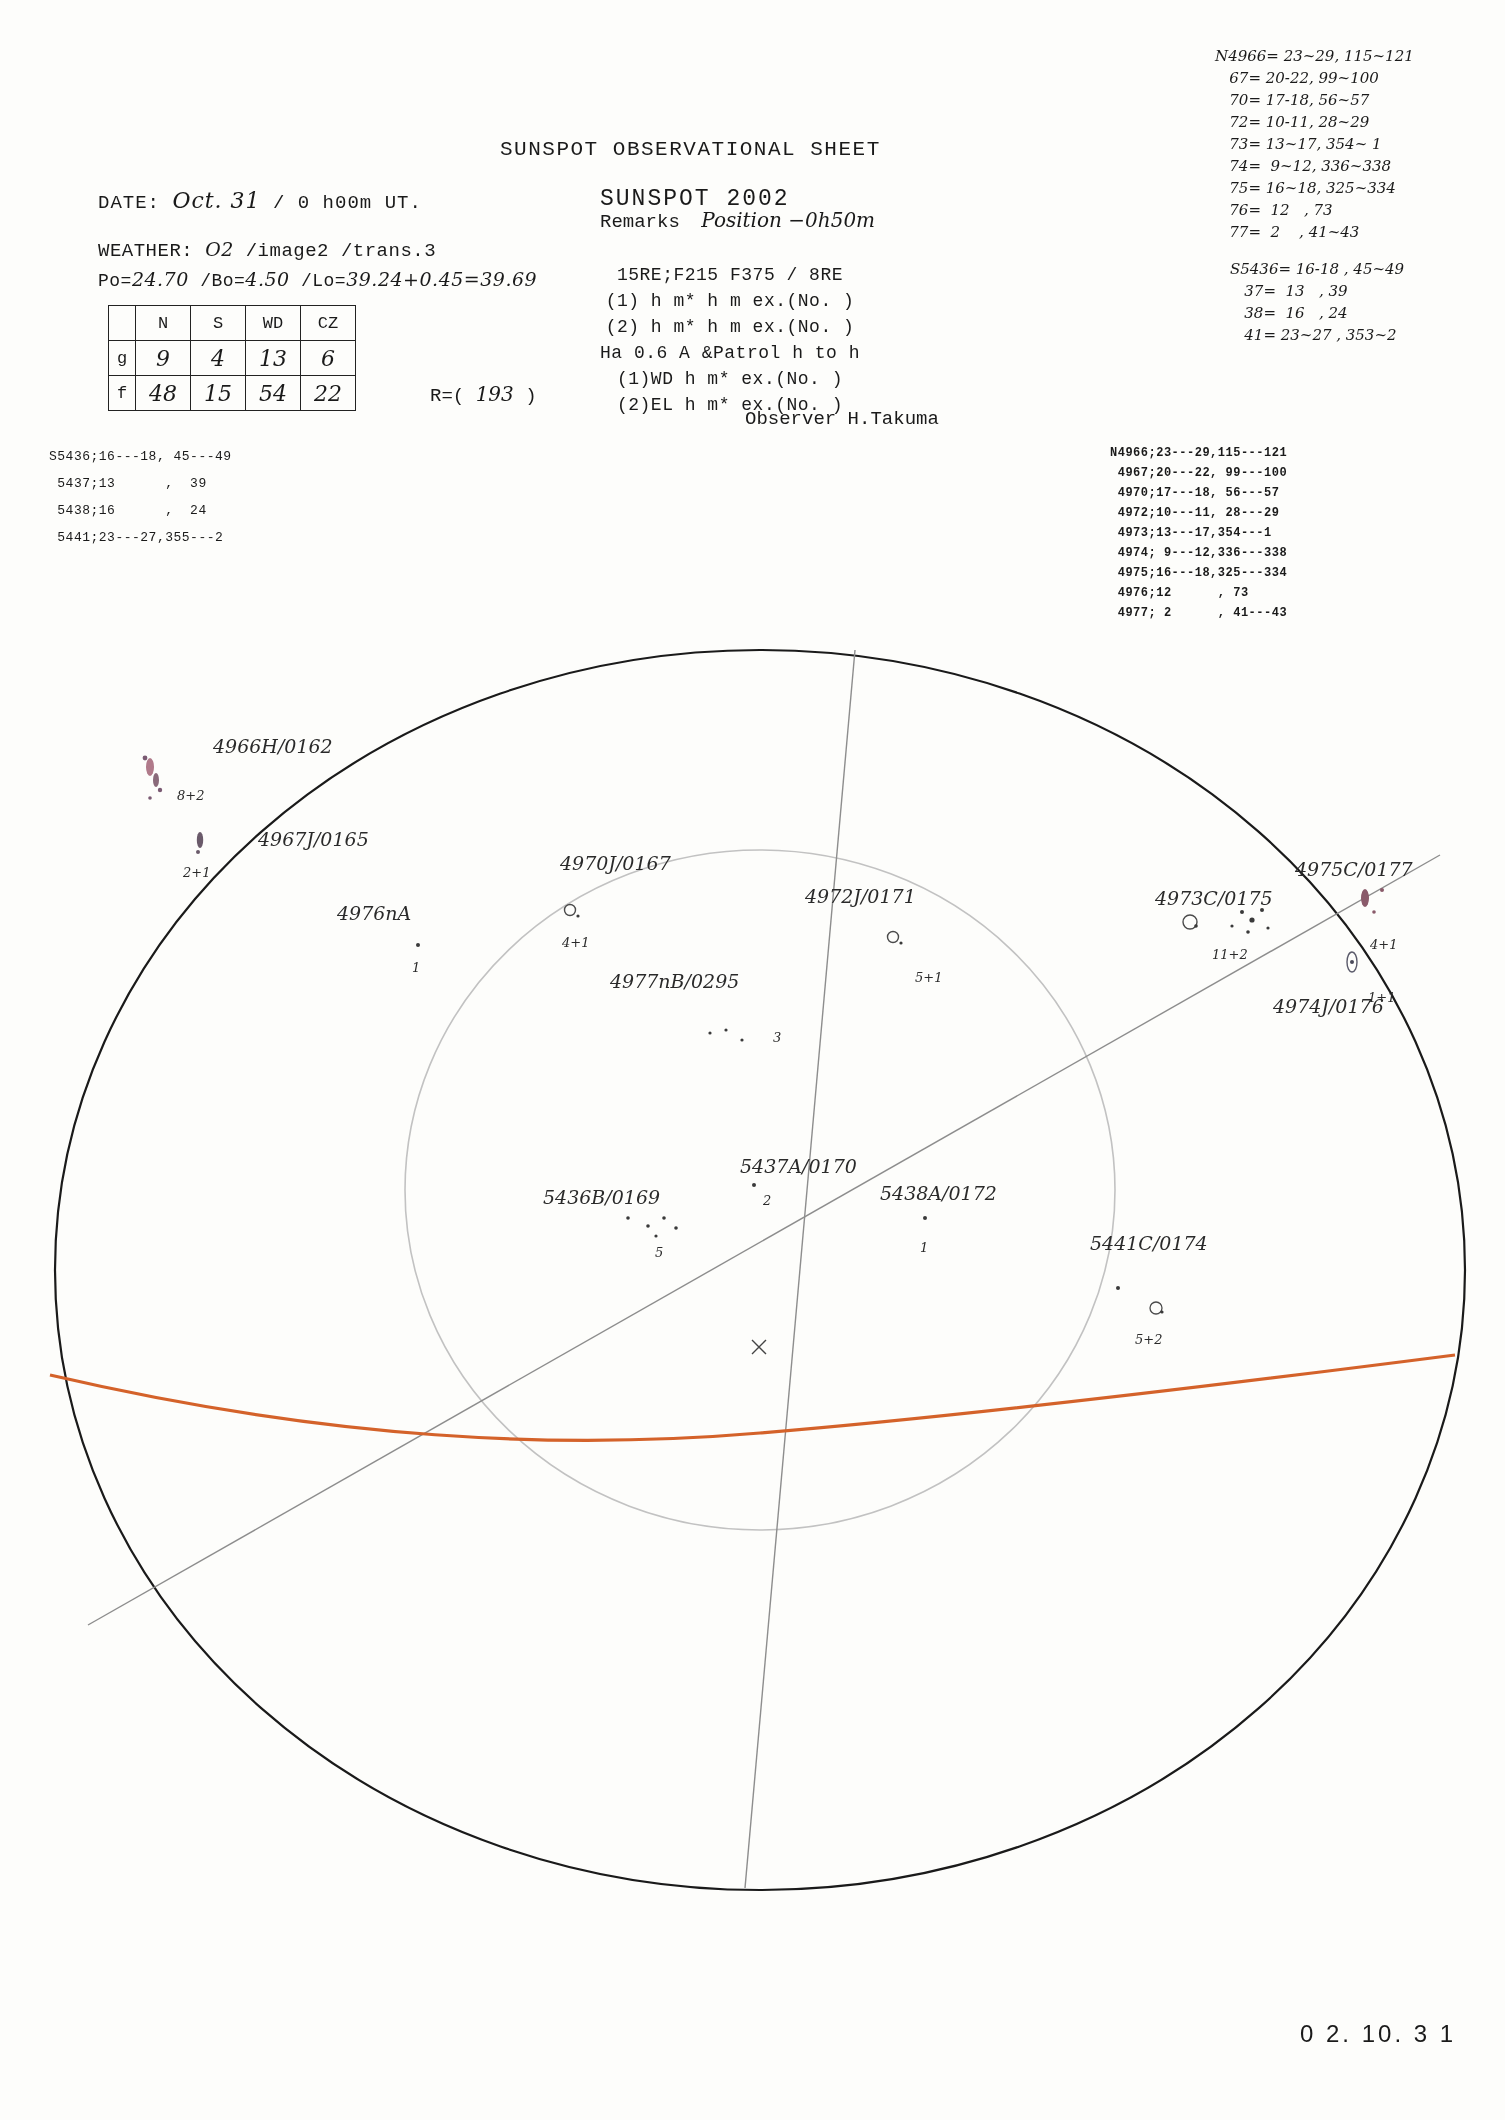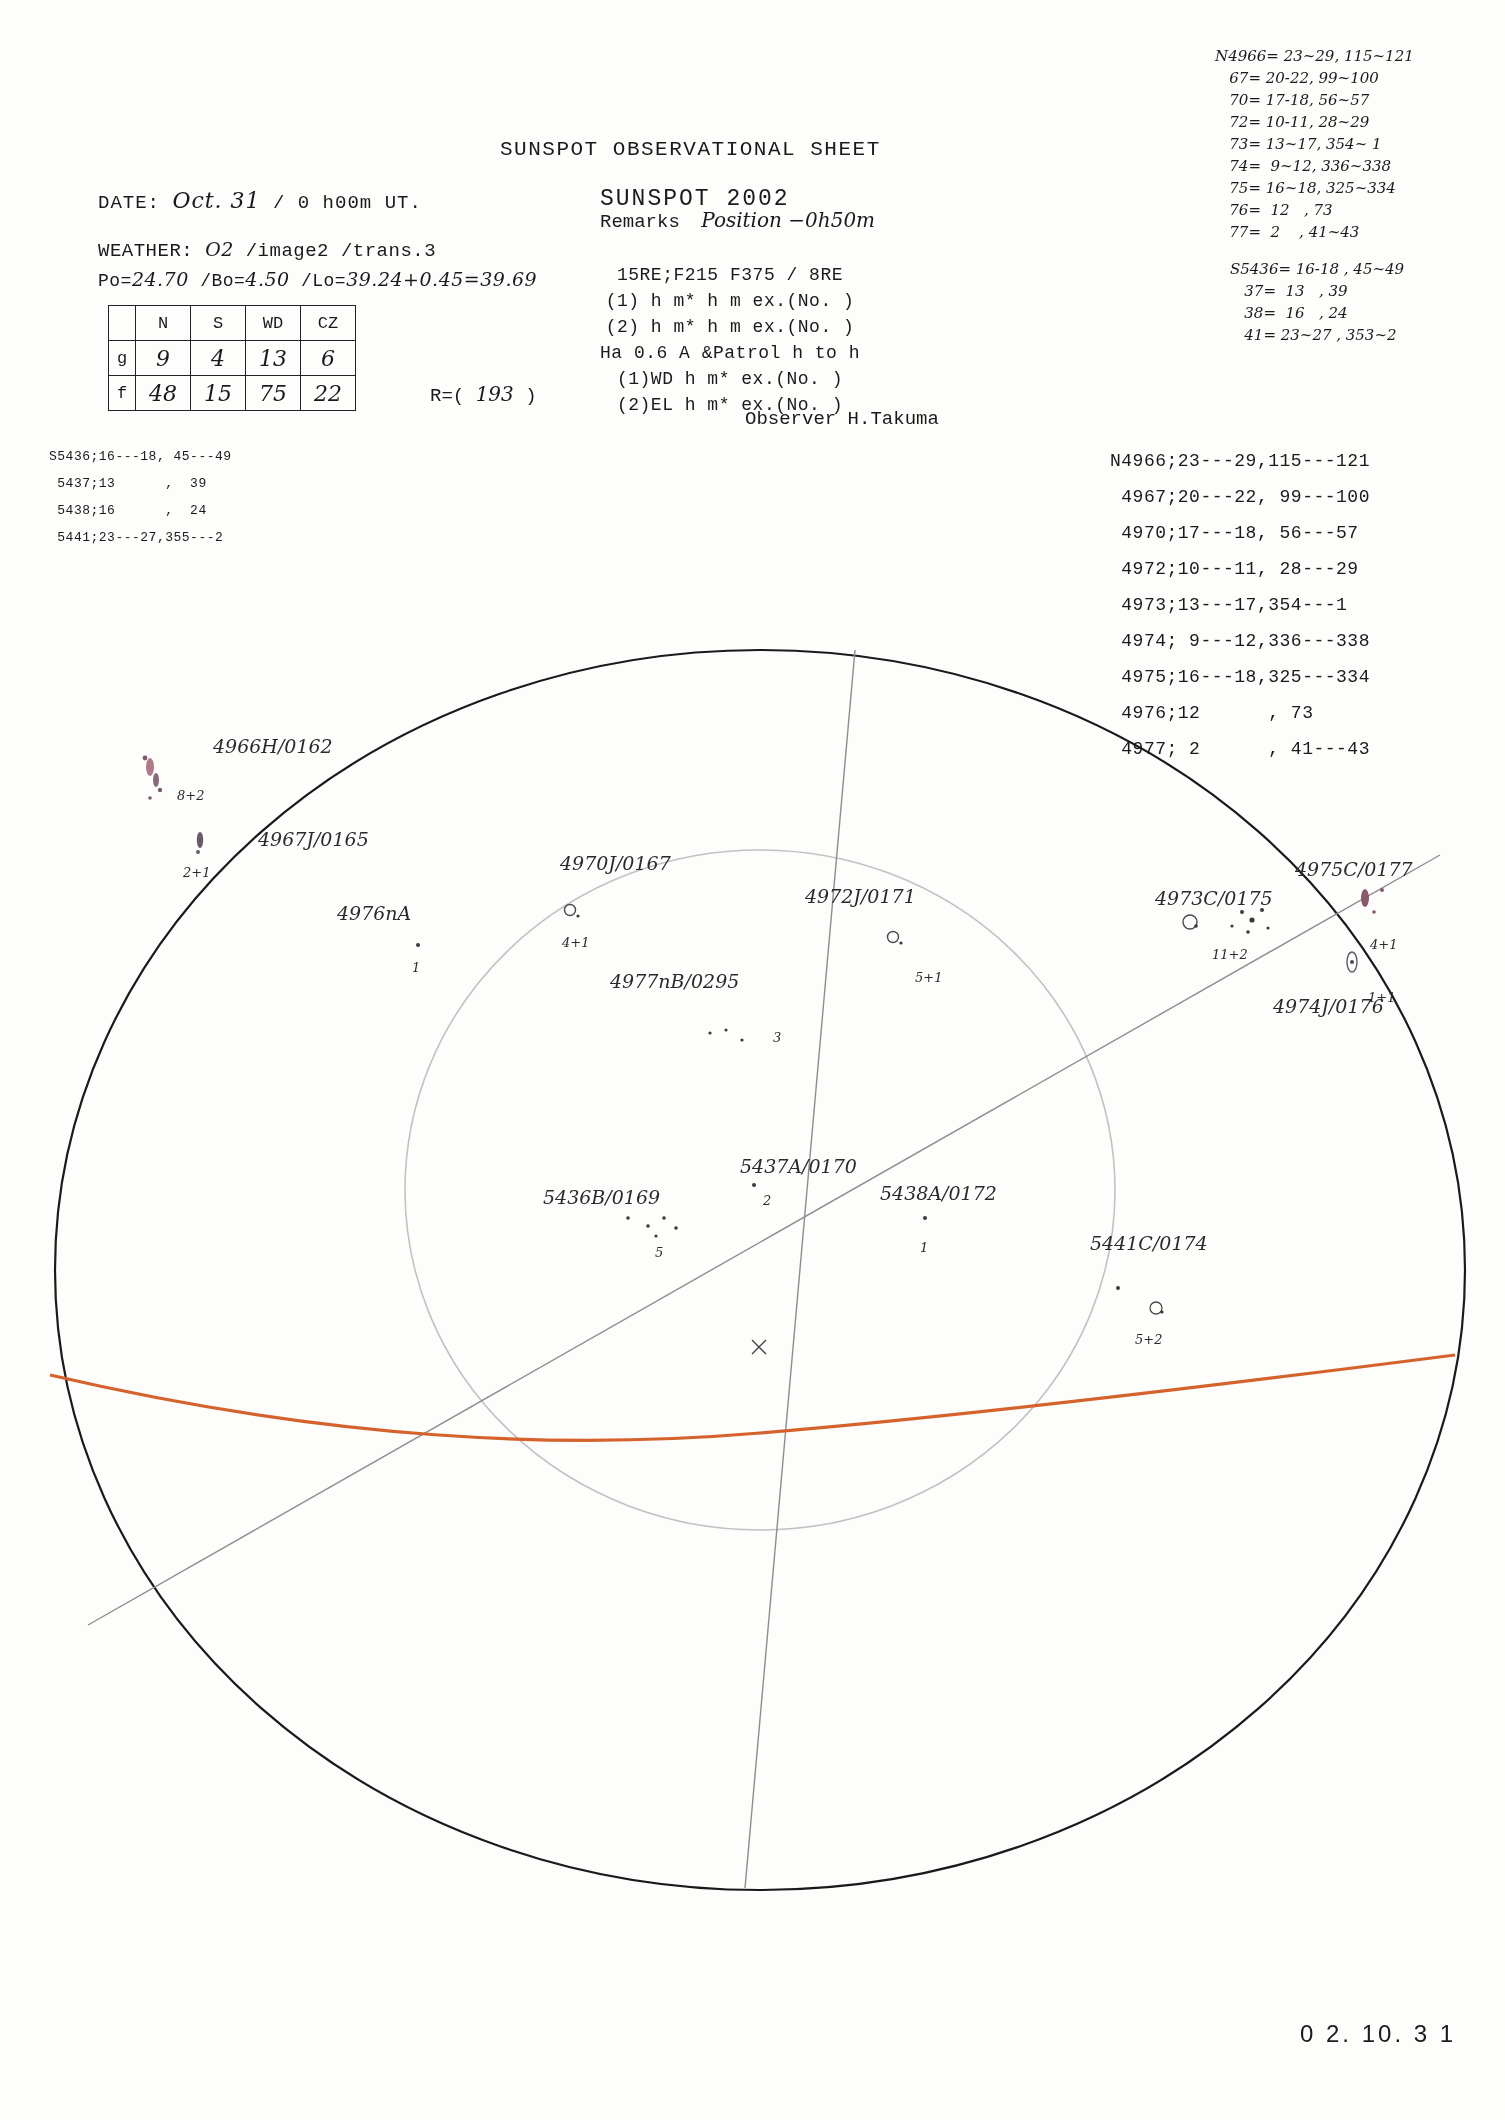--- a/index.html
+++ b/index.html
@@ -61,21 +61,21 @@
     white-space:pre;
   }
 
   
   #left-list {
     position:absolute; left:40px; top:443px;
     font-size:13px; line-height:27px; white-space:pre; letter-spacing:.5px;margin-left:9px;
   }
   #right-list {
     position:absolute; left:1110px; top:443px;
-    font-size:18px; line-height:36px; white-space:pre; letter-spacing:.5px;
+    font-size:12px; line-height:20px; white-space:pre; letter-spacing:.5px;font-weight:bold;
   }
 
   
   #disk-wrap { position:absolute; left:0; top:640px; width:1505px; height:1400px; }
   #disk-svg { position:absolute; left:0; top:0; }
 
   .lbl {
     position:absolute;
     font-family:"DejaVu Serif", serif;
     font-style:italic;
@@ -127,21 +127,21 @@
     <td class="rowhdr">g</td>
     <td class="val hand">9</td>
     <td class="val hand">4</td>
     <td class="val hand">13</td>
     <td class="val hand">6</td>
   </tr>
   <tr>
     <td class="rowhdr">f</td>
     <td class="val hand">48</td>
     <td class="val hand">15</td>
-    <td class="val hand">75</td>
+    <td class="val hand">54</td>
     <td class="val hand">22</td>
   </tr>
 </tbody>
   </table>
 
 <div id="r-value">
   <span>R=(</span>
   <span class="hand v">193</span>
   <span>)</span>
 </div>

